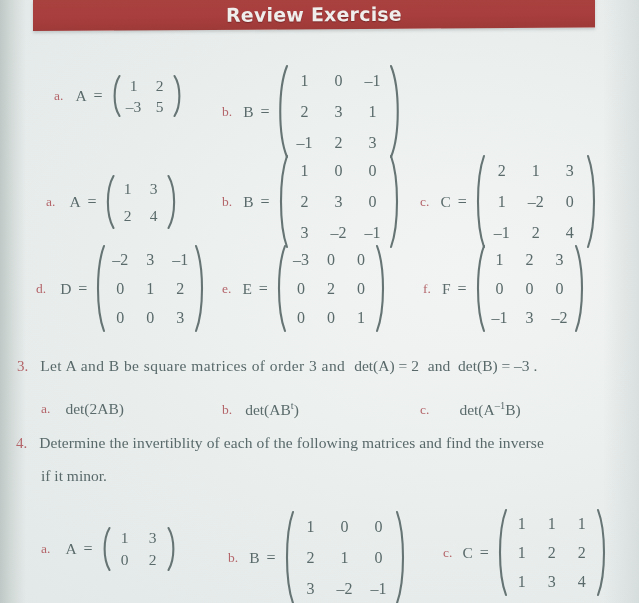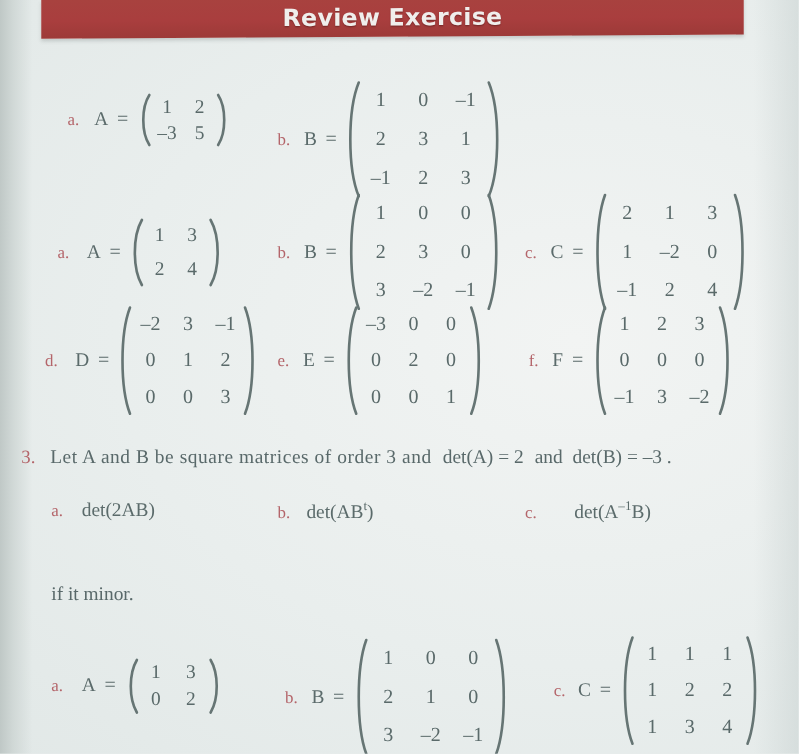--- a/index.html
+++ b/index.html
@@ -319,20 +319,24 @@
   </div>
   <div class="blk" style="left:222px; top:400px;">
     <span class="let">b.</span>
     <span class="lbl" style="margin-left:7px;"><span>det(AB</span><span class="sup">t</span><span>)</span></span>
   </div>
   <div class="blk" style="left:420px; top:400px;">
     <span class="let">c.</span>
     <span class="lbl" style="margin-left:24px;"><span>det(A</span><span class="sup">–1</span><span>B)</span></span>
   </div>
 
+  <div class="q" style="left:16px; top:434px; width:620px;">
+    <span class="num">4.</span>
+    <span class="stem" style="margin-left:8px; letter-spacing:.1px;">Determine the invertiblity of each of the following matrices and find the inverse</span>
+  </div>
   <div class="q" style="left:41px; top:467px;">
     <span class="stem">if it minor.</span>
   </div>
 
   <div class="blk m2" style="left:41px; top:527px;">
     <span class="let">a.</span>
     <span class="lbl" style="margin-left:9px;">A</span>
     <span class="eq">=</span>
     <span class="mat m2">
       <span class="par">

